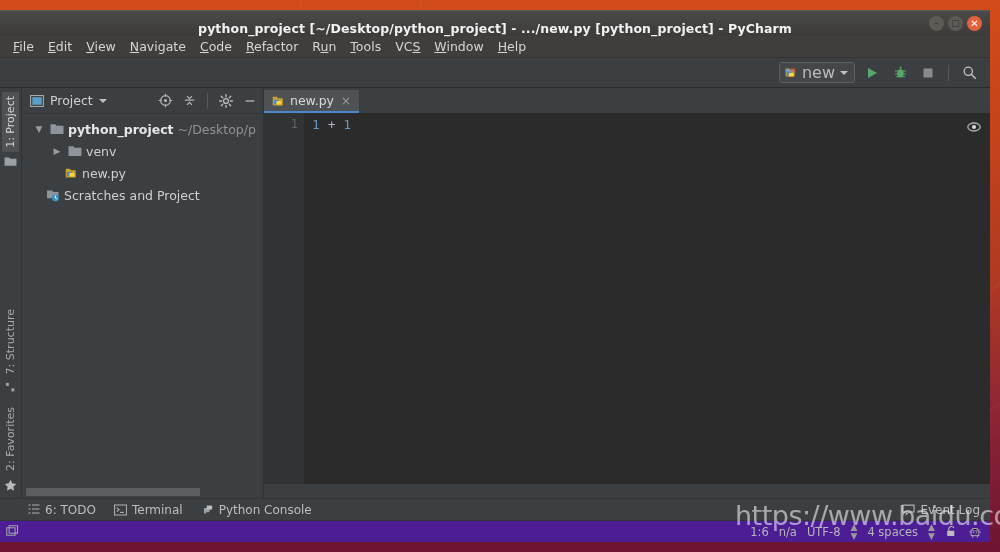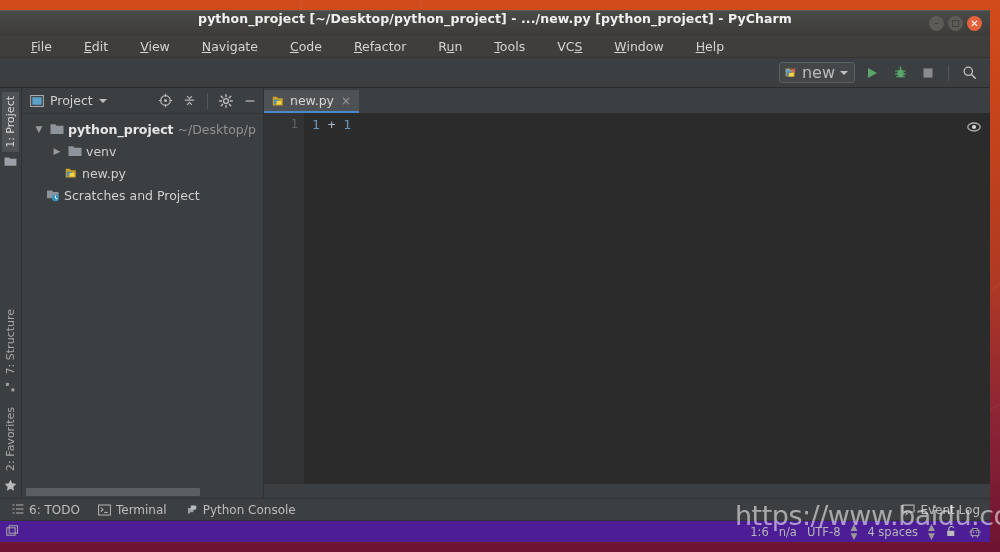--- a/index.html
+++ b/index.html
@@ -28,21 +28,21 @@
     background: #3c3f41;
     display: flex; flex-direction: column;
   }
 
   
   #titlebar {
     height: 26px; flex: none;
     background: linear-gradient(180deg,#4a4a48 0%,#3c3b39 100%);
     border-top: 1px solid #5a5955;
     position: relative;
-    display: flex; align-items: flex-start; justify-content: center;
+    display: flex; align-items: flex-end; justify-content: center;
   }
   #titlebar .title {
     color: #f2f2f2; font-size: 12.5px; font-weight: bold;
     letter-spacing: 0.1px;
     white-space: nowrap;
   }
   .winbtns { position: absolute; right: 8px; top: 5px; display: flex; gap: 4px; }
   .wb { width: 15px; height: 15px; border-radius: 50%;
         display:flex; align-items:center; justify-content:center;
         font-size: 9px; color:#32302e; line-height:1; }
@@ -56,21 +56,20 @@
     height: 22px; flex: none;
     background: #3f3e3c;
     display: flex; align-items: center;
     padding-left: 6px;
     border-bottom: 1px solid #353432;
   }
   #menubar .mi {
     color: #d8d5d0; font-size: 12.5px;
     padding: 2px 7px;
     white-space: nowrap;
-    margin-left: 18px;
   }
   #menubar .mi u { text-decoration: underline; }
 
   
   #toolbar {
     height: 30px; flex: none;
     background: #3c3f41;
     border-bottom: 1px solid #2b2b2b;
     display: flex; align-items: center; justify-content: flex-end;
     padding-right: 10px; gap: 6px;
@@ -153,21 +152,21 @@
   }
   .tok-num { color: #6897bb; }
   .tok-op  { color: #a9b7c6; }
   #eyebadge { position: absolute; right: 8px; top: 6px; width: 16px; height: 16px; }
   #editorfooter { height: 14px; flex:none; background: #3c3f41; }
 
   
   #bottombar {
     height: 22px; flex: none; background: #3c3f41;
     border-top: 1px solid #323436;
-    display: flex; align-items: center; padding-left: 12px; gap: 18px;
+    display: flex; align-items: center; padding-left: 28px; gap: 18px;
   }
   .bb-item { display:flex; align-items:center; gap: 5px; color: #bdbdbd; font-size: 12px; white-space:nowrap; }
   #bottombar .spacer { flex: 1; }
   .evlog { display:flex; align-items:center; gap:5px; color:#bdbdbd; font-size:12px; padding-right: 10px; }
 
   
   #statusbar {
     height: 22px; flex: none; background: #4c1d95;
     border-top: 1px solid #323436;
     display: flex; align-items: center; padding: 0 8px 0 6px; gap: 10px;

